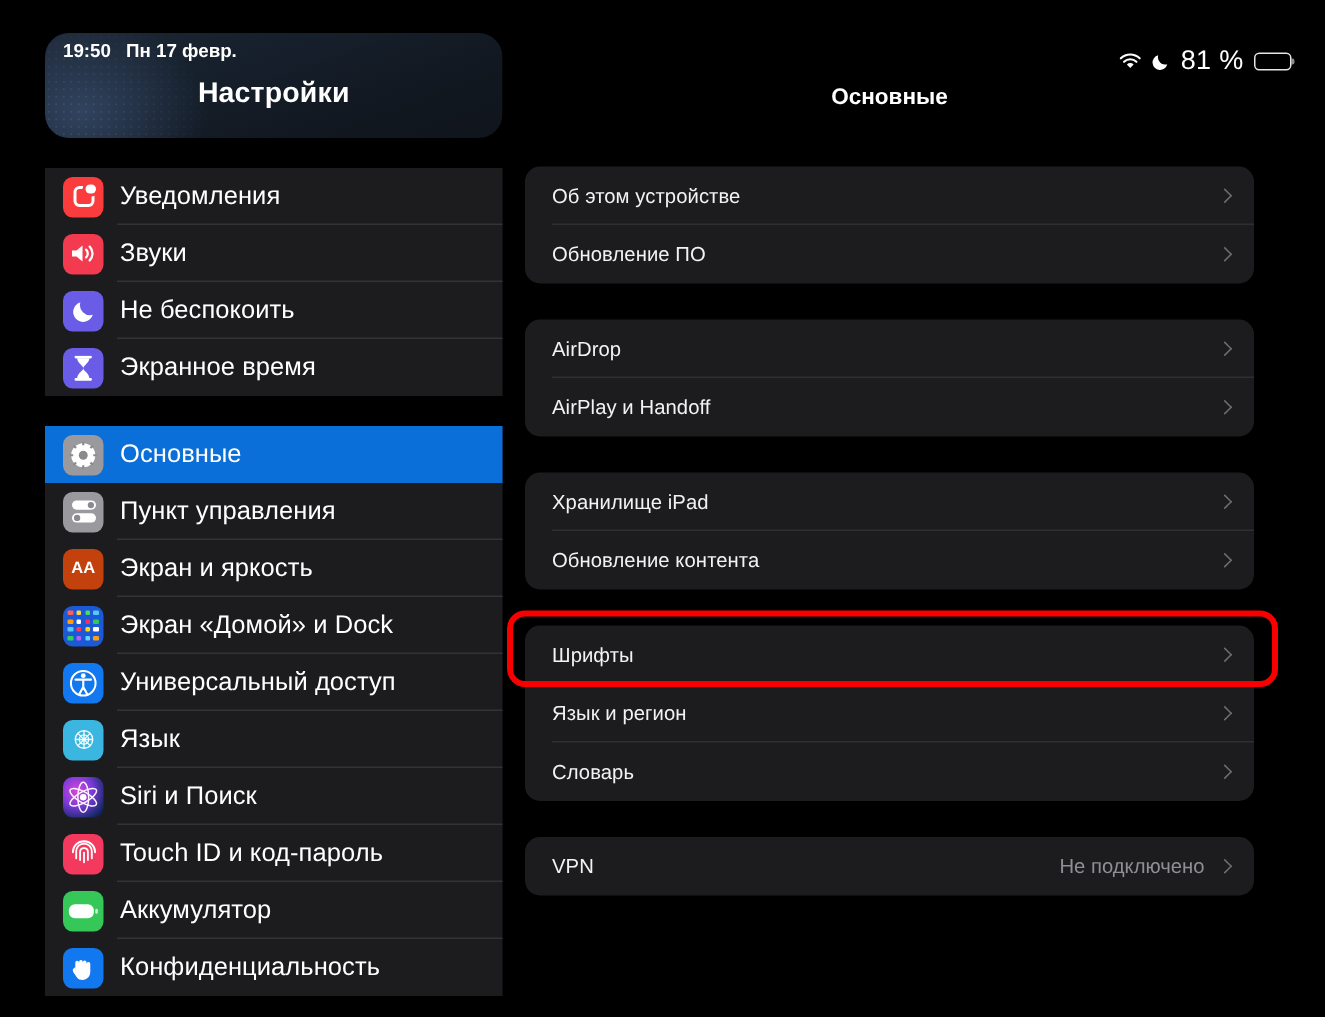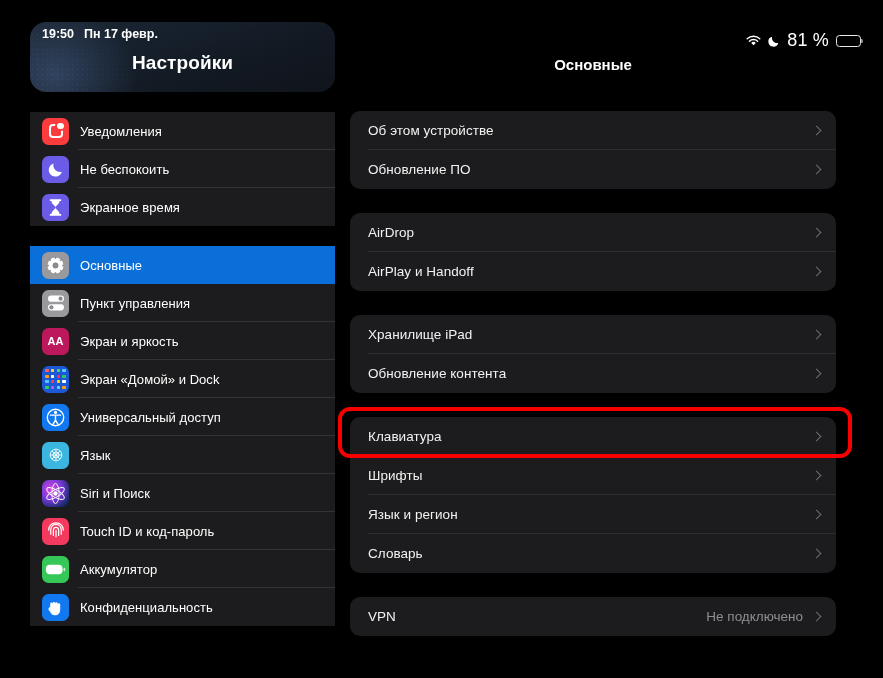--- a/index.html
+++ b/index.html
@@ -70,21 +70,21 @@
     display: flex; align-items: center; height: 38px;
     padding-left: 12px; position: relative; cursor: default;
   }
   .sb-row.selected { background: #0a6fd8; }
   .sb-row .sep {
     position: absolute; left: 48px; right: 0; bottom: 0; height: 1px;
     background: #333336;
   }
   .sb-row:last-child .sep { display: none; }
   .sb-label {
-    margin-left: 11px; color: #fff; font-size: 13px;
+    margin-left: 11px; color: #fff; font-size: 17px;
     white-space: nowrap; letter-spacing: .05px;
   }
 
   .app-icon {
     width: 27px; height: 27px; border-radius: 6.5px;
     flex: 0 0 27px; position: relative;
     display: flex; align-items: center; justify-content: center;
     overflow: hidden;
   }
 
@@ -96,21 +96,21 @@
   .ic-notifications .ndot {
     position: absolute; right: 5.5px; top: 5px;
     width: 6.5px; height: 6.5px; border-radius: 50%;
     background: #fff; box-shadow: 0 0 0 2px #fa3c3c;
   }
   .ic-sounds { background: #f33a4e; }
   .ic-dnd { background: #6b5ce7; }
   .ic-screentime { background: #6b5ce7; }
   .ic-general { background: #9a9a9e; }
   .ic-control { background: #9a9a9e; }
-  .ic-display { background: #be185d; color: #fff; font-size: 11px; font-weight: 700; }
+  .ic-display { background: #c2410c; color: #fff; font-size: 11px; font-weight: 700; }
   .ic-home { background: #1b59d6; }
   .ic-access { background: #1278f0; }
   .ic-wallpaper { background: #3ab6e0; }
   .ic-siri {
     background: radial-gradient(circle at 34% 34%, #d848d8 0%, #7a3ad8 42%, #1b2a6e 78%, #0c1038 100%);
   }
   .ic-touchid { background: #f33a5e; }
   .ic-battery { background: #35c758; }
   .ic-privacy { background: #1278f0; }
 
@@ -187,20 +187,31 @@
     </div>
     <div class="sb-gap"></div>
     <div id="sb-groups">
         <div class="sb-group">
           <div class="sb-row">
             <div class="app-icon ic-notifications">
               <span class="nbox"></span>
               <span class="ndot"></span>
             </div>
             <span class="sb-label">Уведомления</span>
+            <span class="sep"></span>
+          </div>
+          <div class="sb-row">
+            <div class="app-icon ic-sounds">
+              <svg width="19" height="16" viewBox="0 0 19 16">
+                <path d="M2 6h3l4-3.4v10.8L5 10H2Z" fill="#fff"></path>
+                <path d="M11.4 5.4a3.6 3.6 0 0 1 0 5.2" stroke="#fff" stroke-width="1.5" fill="none" stroke-linecap="round"></path>
+                <path d="M13.8 3.4a6.6 6.6 0 0 1 0 9.2" stroke="#fff" stroke-width="1.5" fill="none" stroke-linecap="round"></path>
+              </svg>
+            </div>
+            <span class="sb-label">Звуки</span>
             <span class="sep"></span>
           </div>
           <div class="sb-row">
             <div class="app-icon ic-dnd">
               <svg width="16" height="16" viewBox="0 0 12 12">
                 <path d="M10.4 8.1A5 5 0 0 1 4.2 1.9 5 5 0 1 0 10.4 8.1Z" fill="#fff"></path>
               </svg>
             </div>
             <span class="sb-label">Не беспокоить</span>
             <span class="sep"></span>
@@ -394,27 +405,20 @@
           </div>
           <div class="card-row">
             <span class="row-label">Обновление контента</span>
             <span class="row-right">
               <span class="chev"></span>
             </span>
           </div>
         </div>
         <div class="card">
           <div class="card-row">
-            <span class="row-label">Клавиатура</span>
-            <span class="row-right">
-              <span class="chev"></span>
-            </span>
-            <span class="row-sep"></span>
-          </div>
-          <div class="card-row">
             <span class="row-label">Шрифты</span>
             <span class="row-right">
               <span class="chev"></span>
             </span>
             <span class="row-sep"></span>
           </div>
           <div class="card-row">
             <span class="row-label">Язык и регион</span>
             <span class="row-right">
               <span class="chev"></span>

